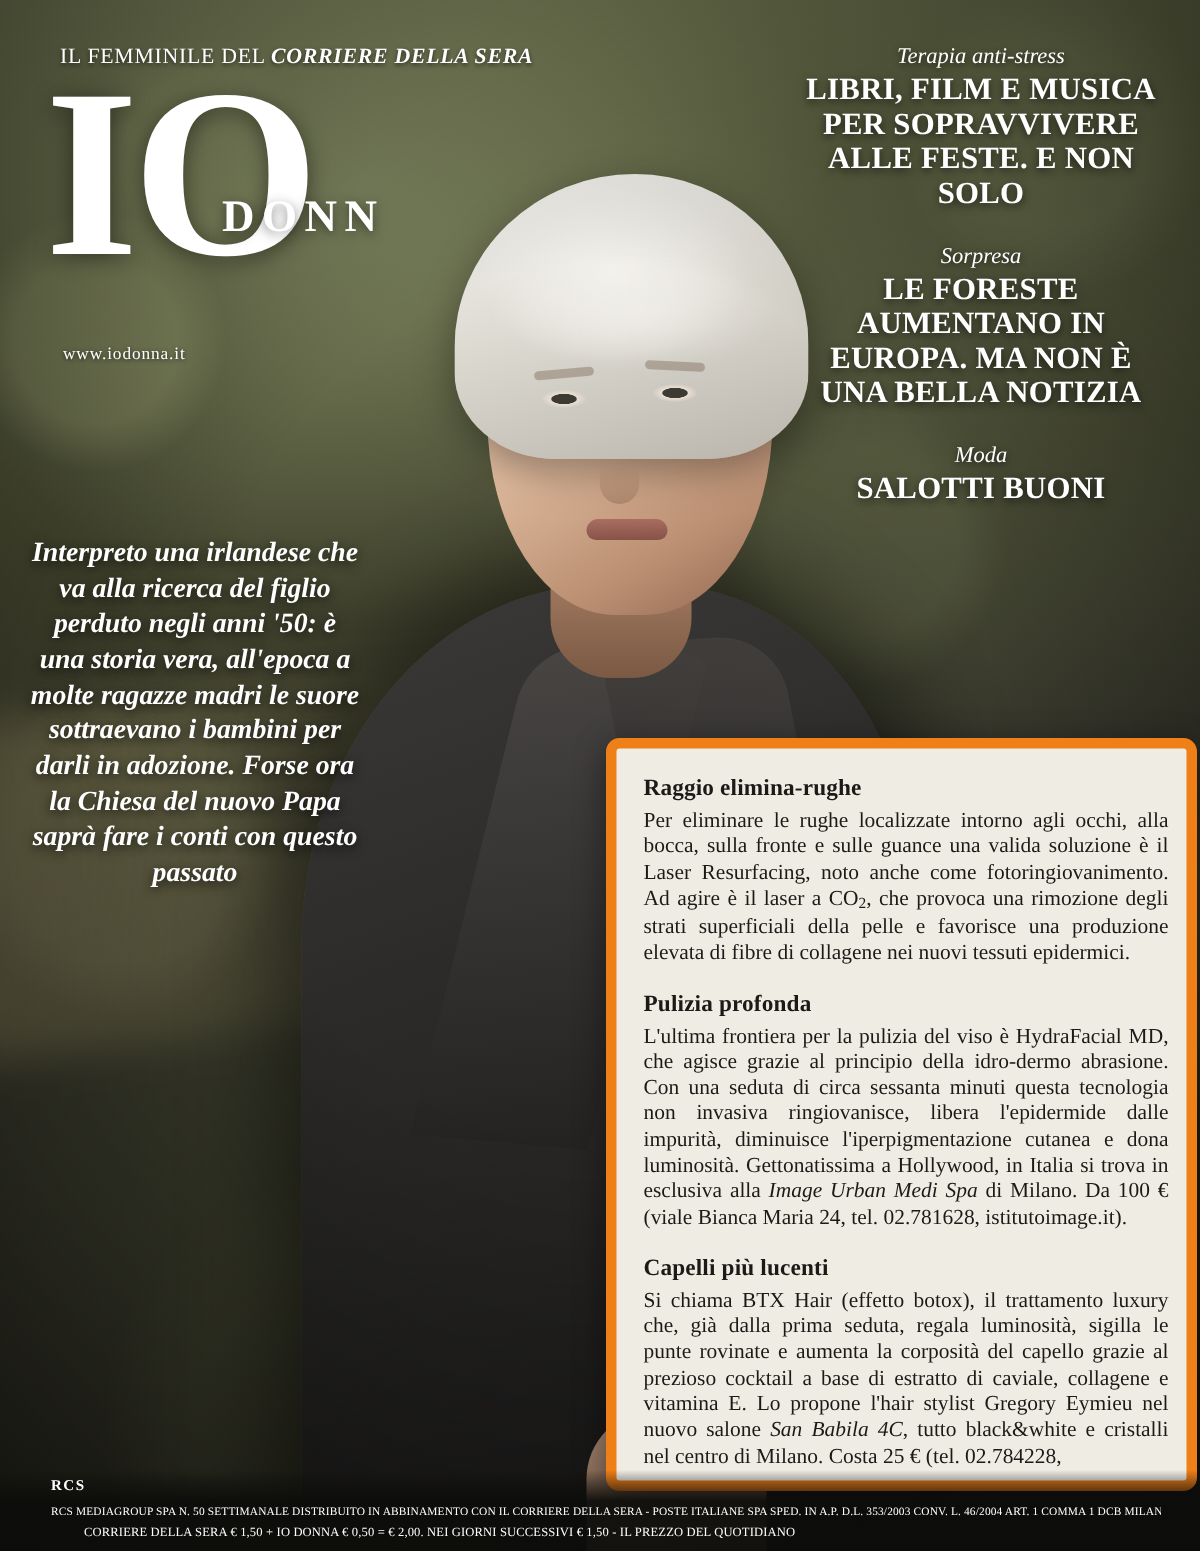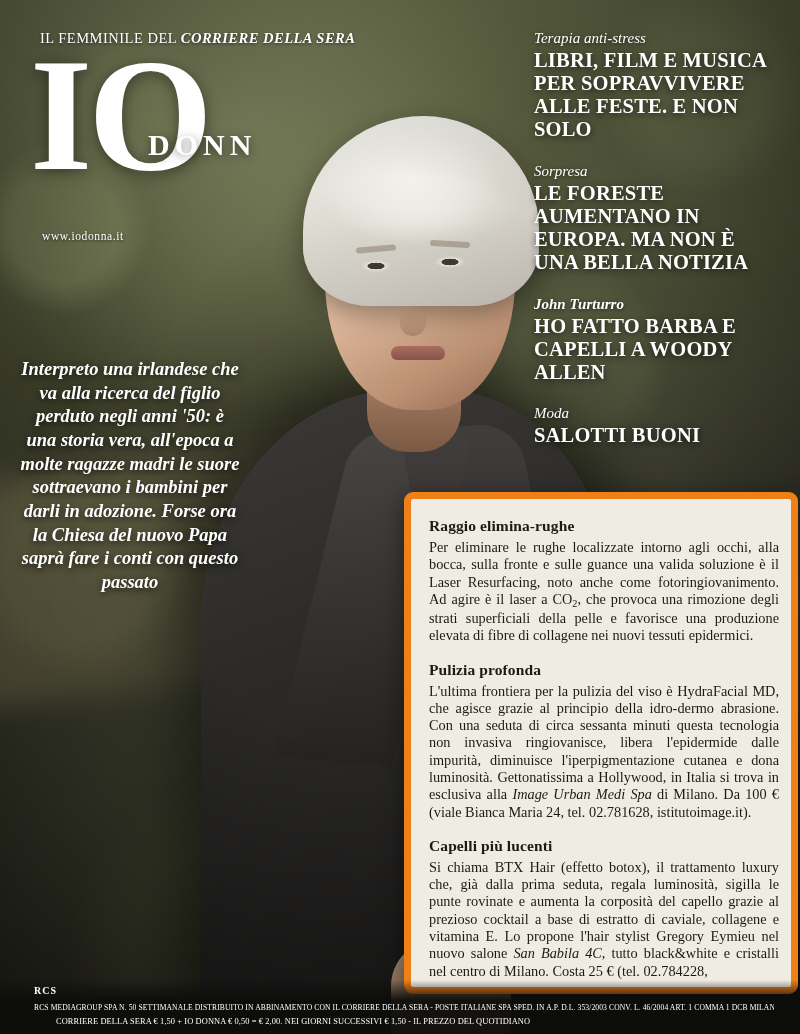--- a/index.html
+++ b/index.html
@@ -242,21 +242,21 @@
     letter-spacing: .6px;
     text-shadow: 0 1px 3px rgba(0,0,0,.7);
   }
 
   
   .teasers {
     position: absolute;
     right: 26px;
     top: 30px;
     width: 240px;
-    text-align: left;
+    text-align: center;
   }
   .teaser { margin-bottom: 22px; }
   .teaser-kicker {
     font-style: italic;
     font-size: 15px;
     margin-bottom: 2px;
     text-shadow: 0 1px 4px rgba(0,0,0,.6);
   }
   .teaser-kicker .bold { font-weight: bold; font-style: italic; }
   .teaser-title {
@@ -403,24 +403,20 @@
     <div class="teaser">
       <div class="teaser-kicker">Terapia anti-stress</div>
       <div class="teaser-title">LIBRI, FILM E MUSICA PER SOPRAVVIVERE ALLE FESTE. E NON SOLO</div>
     </div>
 
     <div class="teaser">
       <div class="teaser-kicker">Sorpresa</div>
       <div class="teaser-title">LE FORESTE AUMENTANO IN EUROPA. MA NON È UNA BELLA NOTIZIA</div>
     </div>
 
-    <div class="teaser">
-      <div class="teaser-kicker"><span class="bold">John Turturro</span></div>
-      <div class="teaser-title">HO FATTO BARBA E CAPELLI A WOODY ALLEN</div>
-    </div>
 
     <div class="teaser">
       <div class="teaser-kicker">Moda</div>
       <div class="teaser-title">SALOTTI BUONI</div>
     </div>
 
   </div>
 
   <div class="cover-deck">Interpreto una irlandese che va alla ricerca del figlio perduto negli anni '50: è una storia vera, all'epoca a molte ragazze madri le suore sottraevano i bambini per darli in adozione. Forse ora la Chiesa del nuovo Papa saprà fare i conti con questo passato</div>
 

